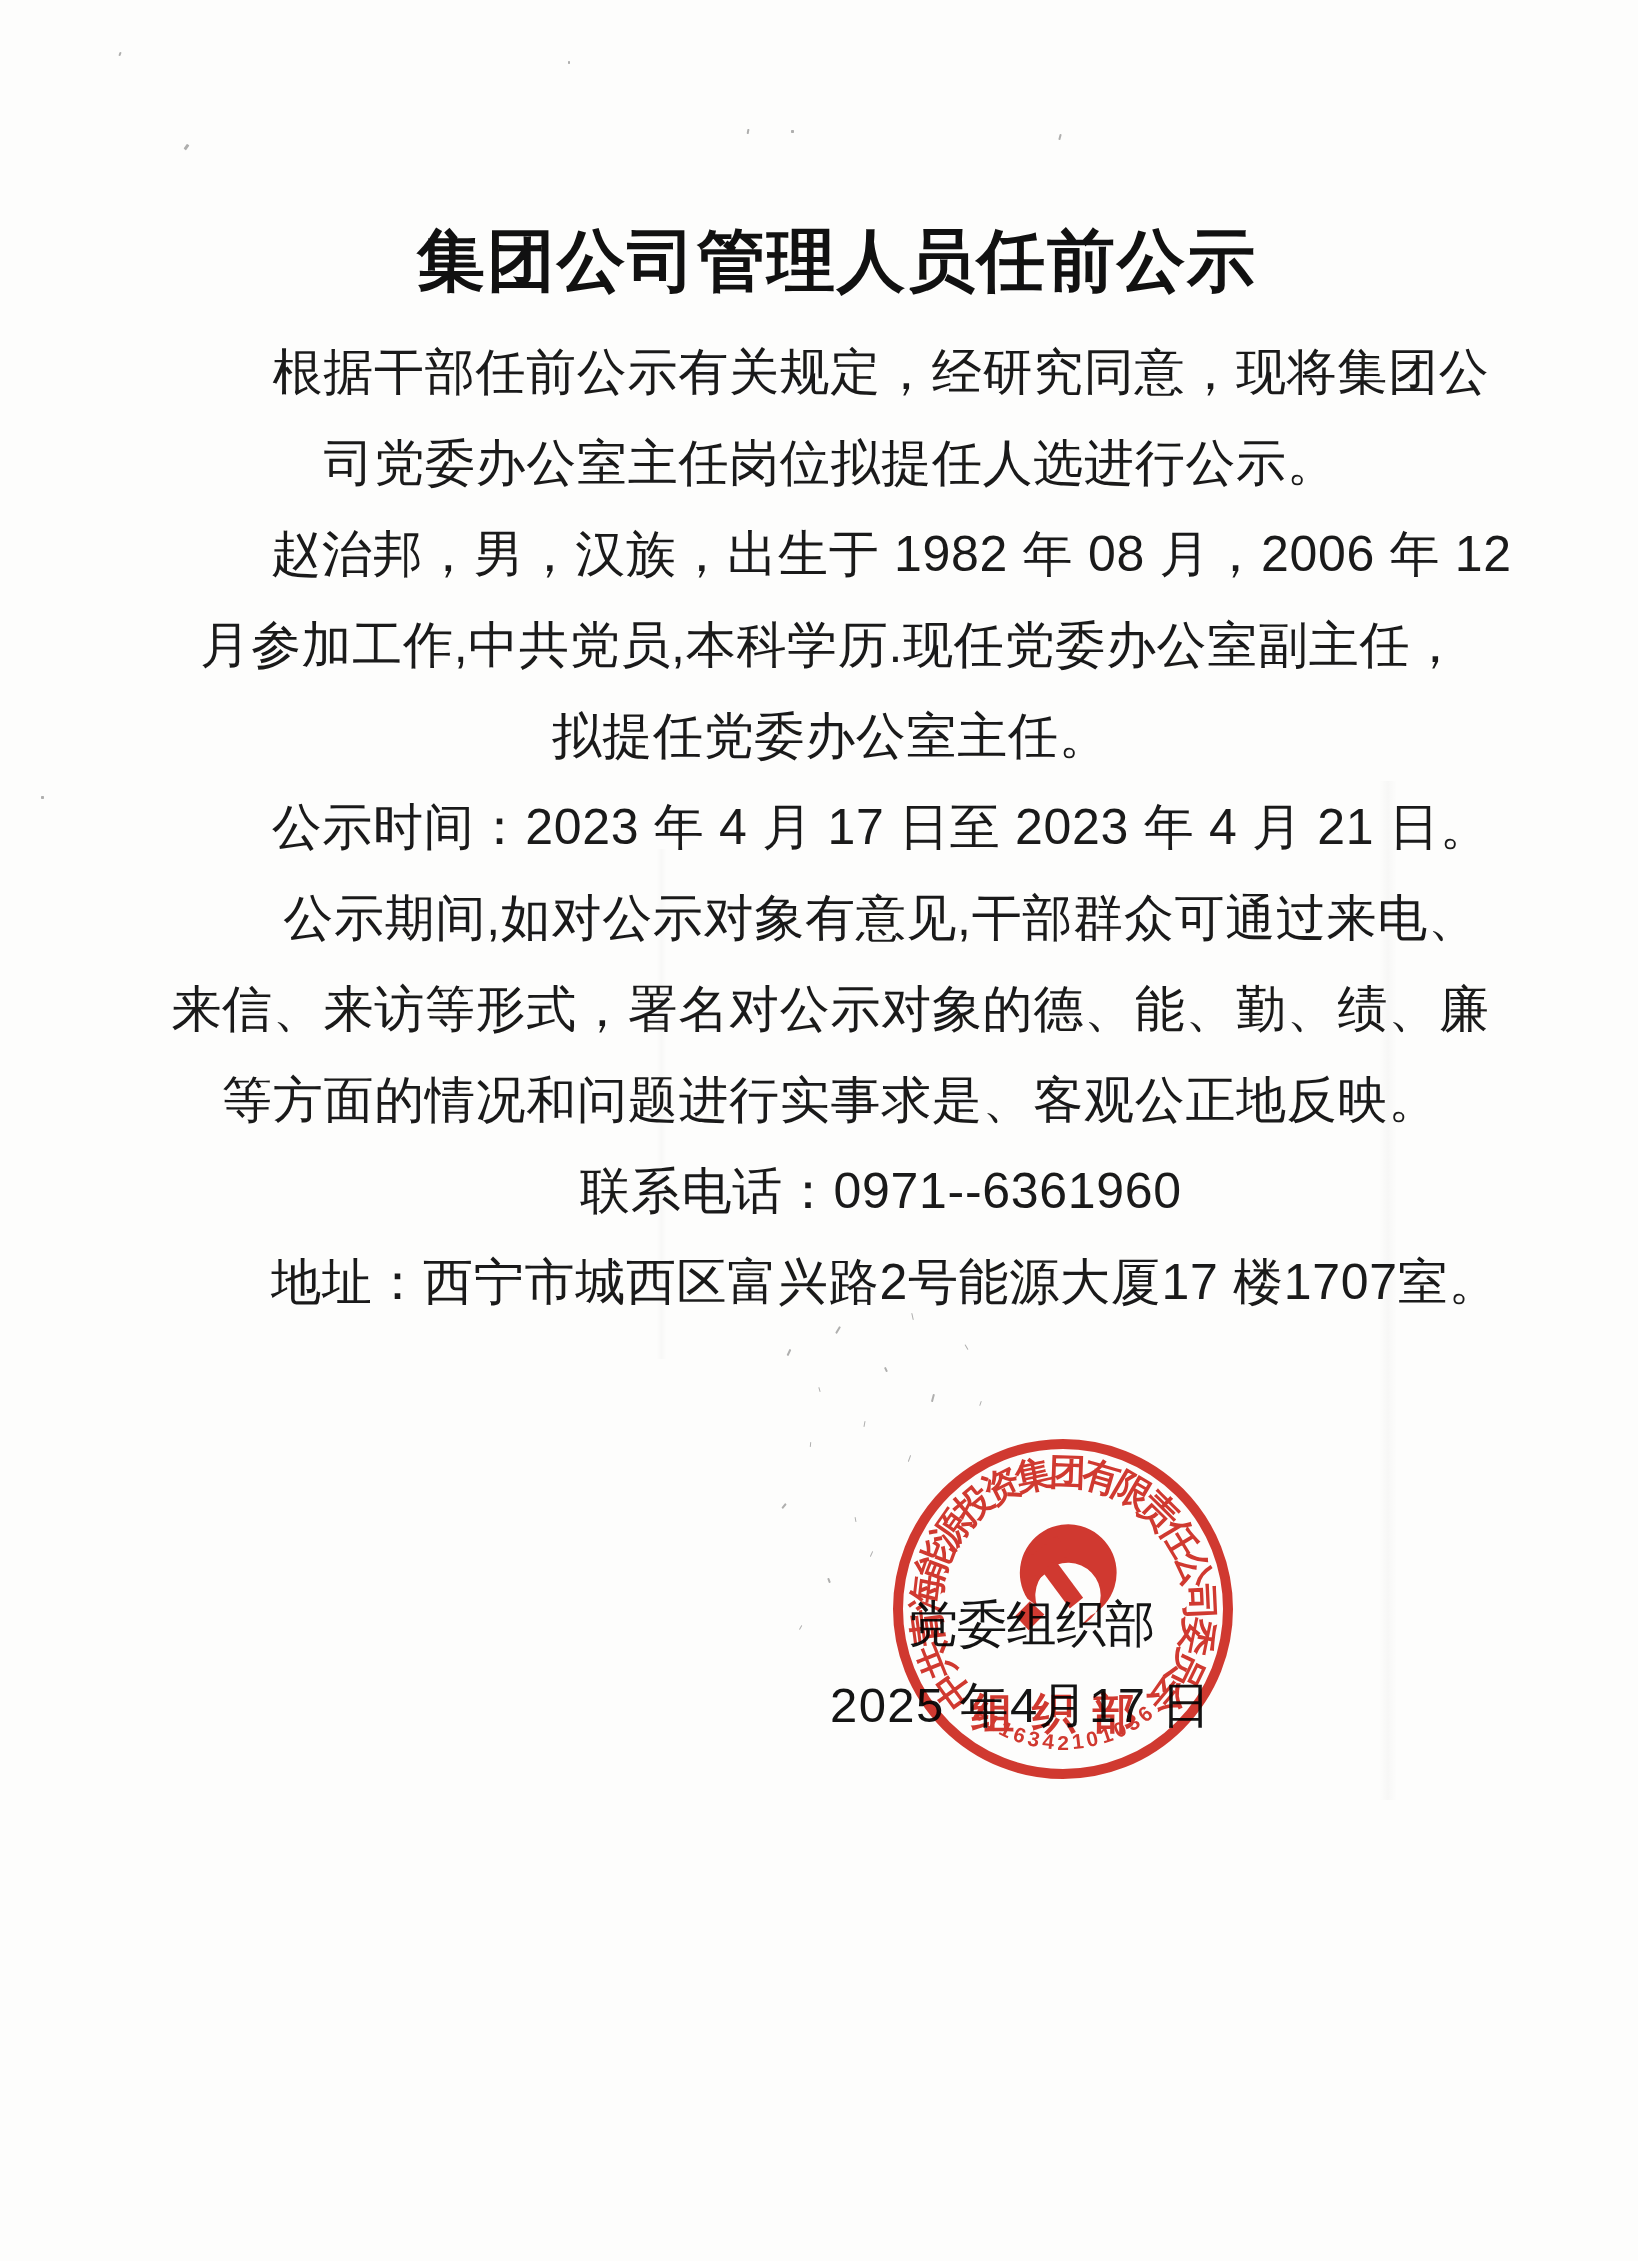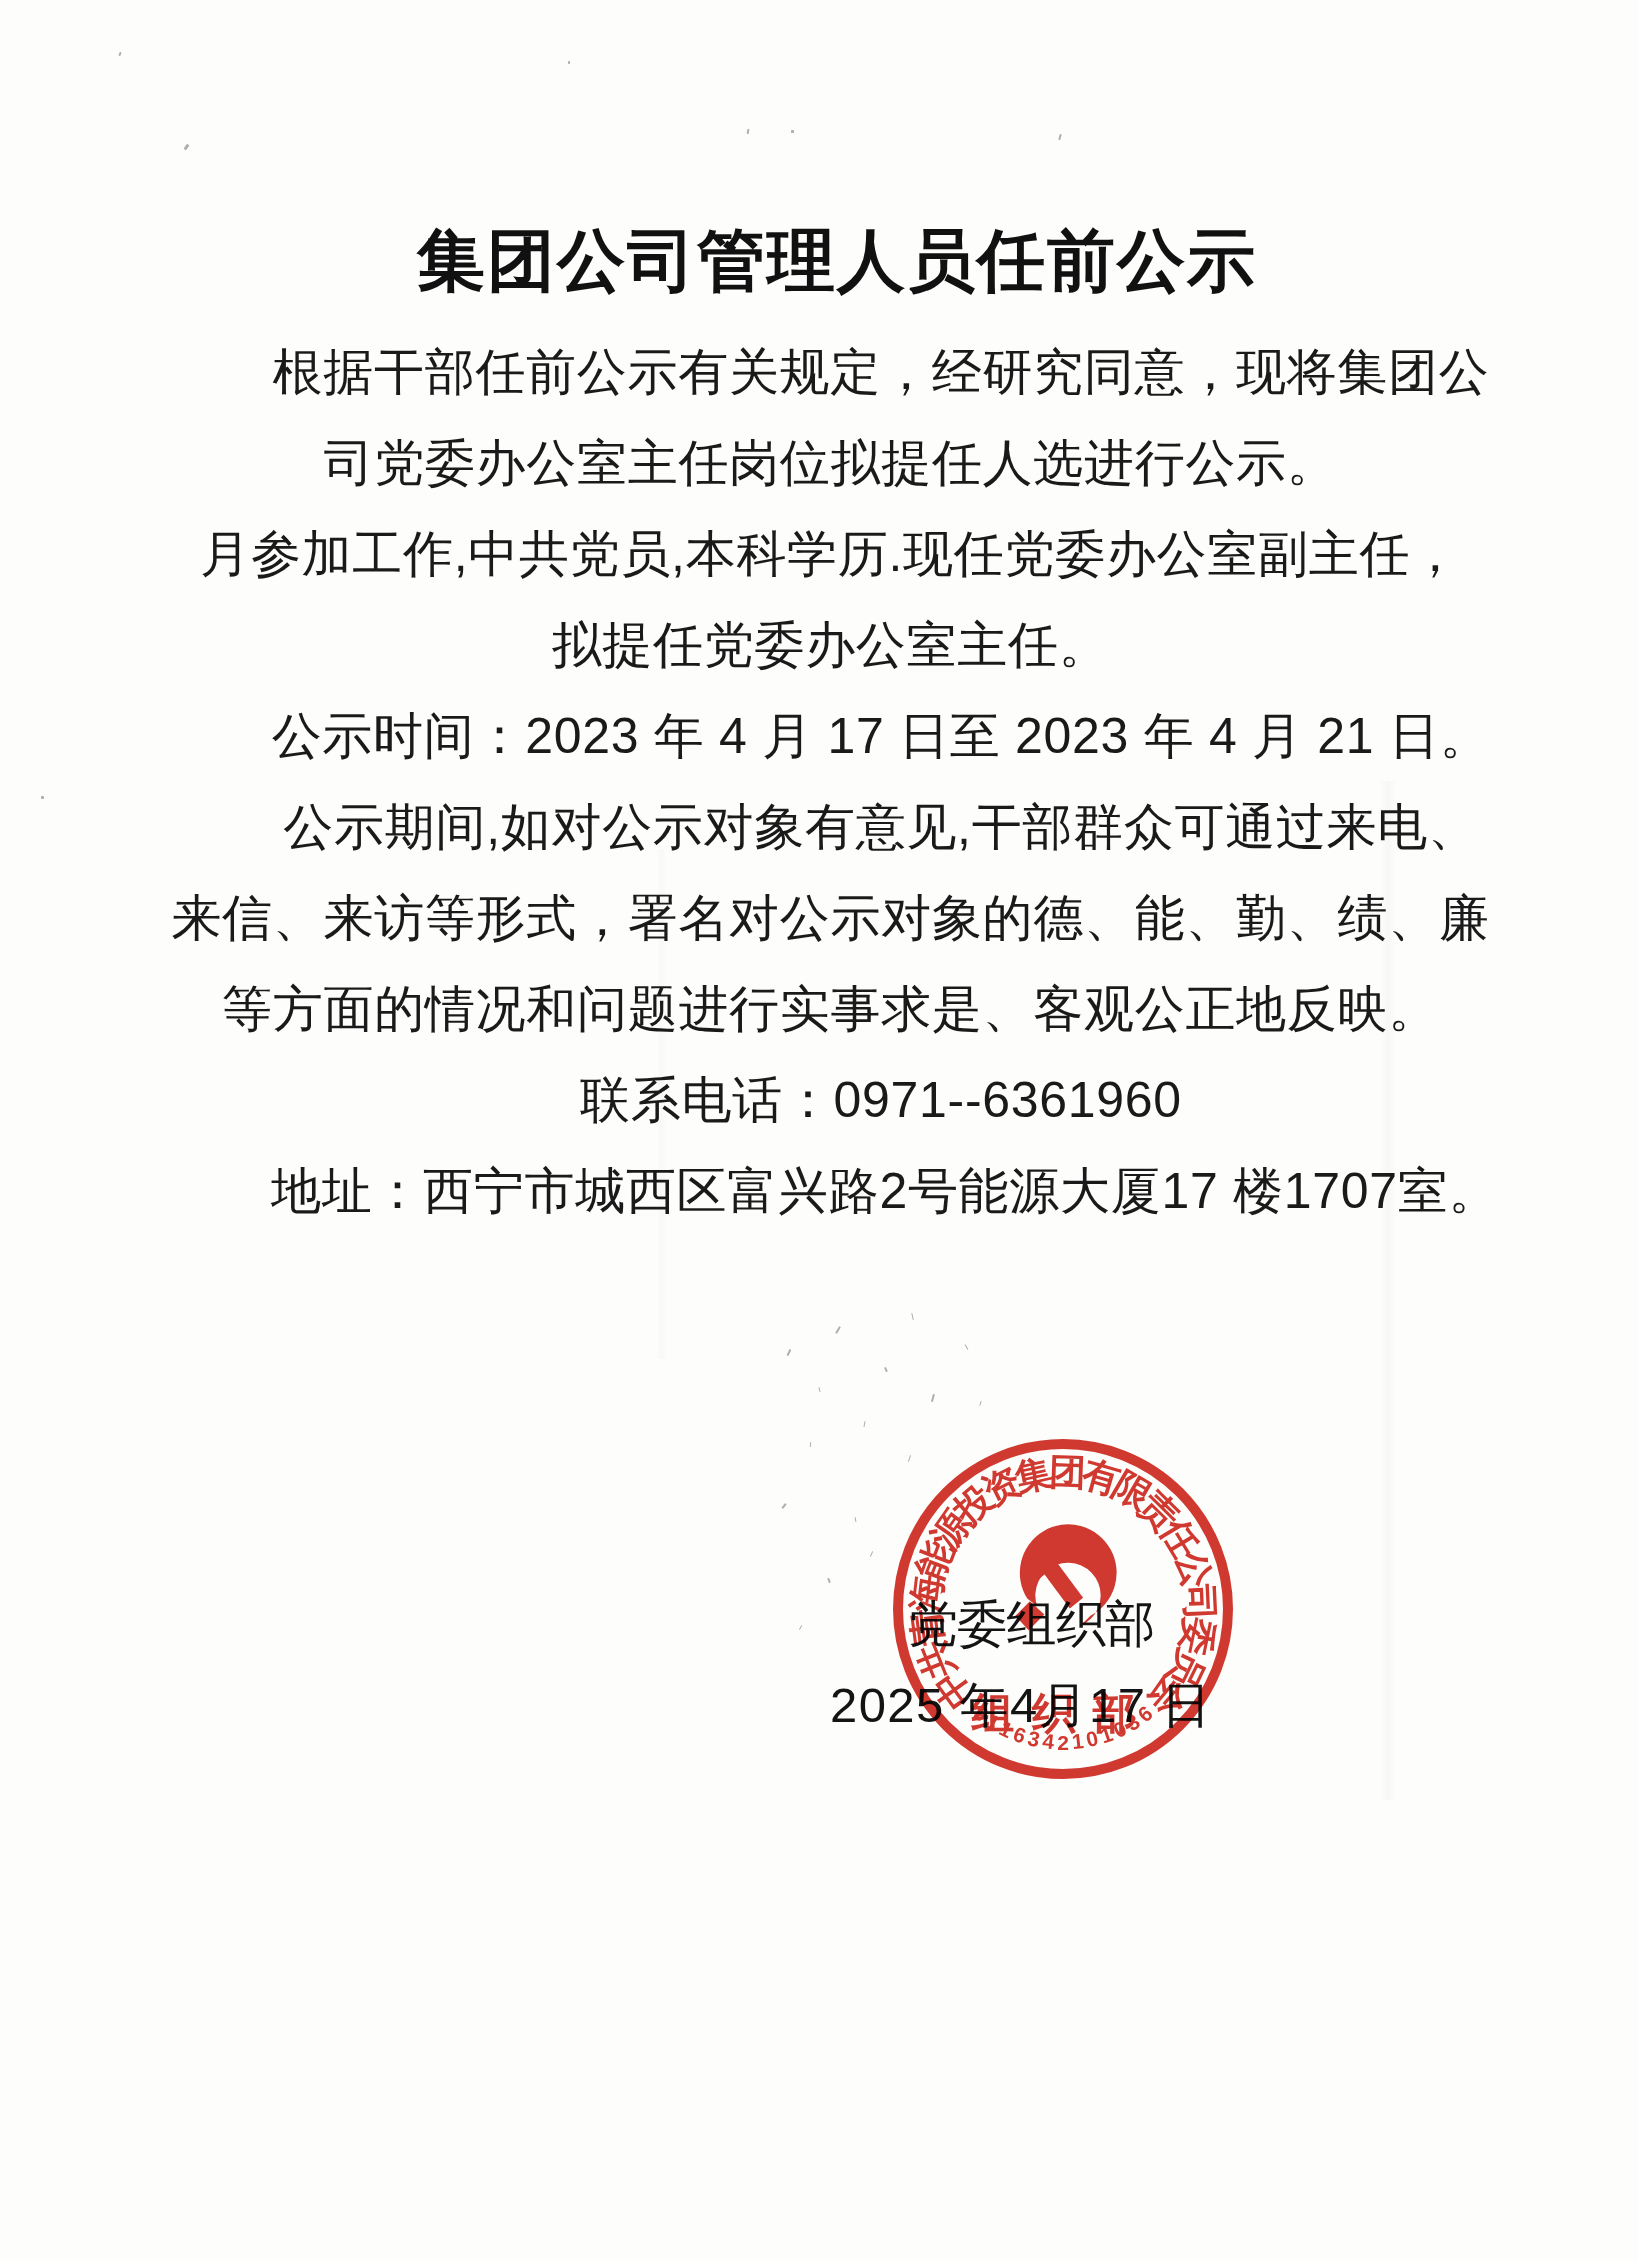--- a/index.html
+++ b/index.html
@@ -50,20 +50,21 @@
 <div class="page">
 
   <div class="streak s1"></div>
   <div class="streak s2"></div>
 
   <h1 class="title">集团公司管理人员任前公示</h1>
 
   <div class="docbody">
       <div class="bline ind">根据干部任前公示有关规定，经研究同意，现将集团公</div>
       <div class="bline">司党委办公室主任岗位拟提任人选进行公示。</div>
+      <div class="bline ind">赵治邦，男，汉族，出生于 1982 年 08 月，2006 年 12</div>
       <div class="bline">月参加工作,中共党员,本科学历.现任党委办公室副主任，</div>
       <div class="bline">拟提任党委办公室主任。</div>
       <div class="bline ind">公示时间：2023 年 4 月 17 日至 2023 年 4 月 21 日。</div>
       <div class="bline ind">公示期间,如对公示对象有意见,干部群众可通过来电、</div>
       <div class="bline">来信、来访等形式，署名对公示对象的德、能、勤、绩、廉</div>
       <div class="bline">等方面的情况和问题进行实事求是、客观公正地反映。</div>
       <div class="bline ind">联系电话：0971--6361960</div>
       <div class="bline ind">地址：西宁市城西区富兴路2号能源大厦17 楼1707室。</div>
     </div>
 

